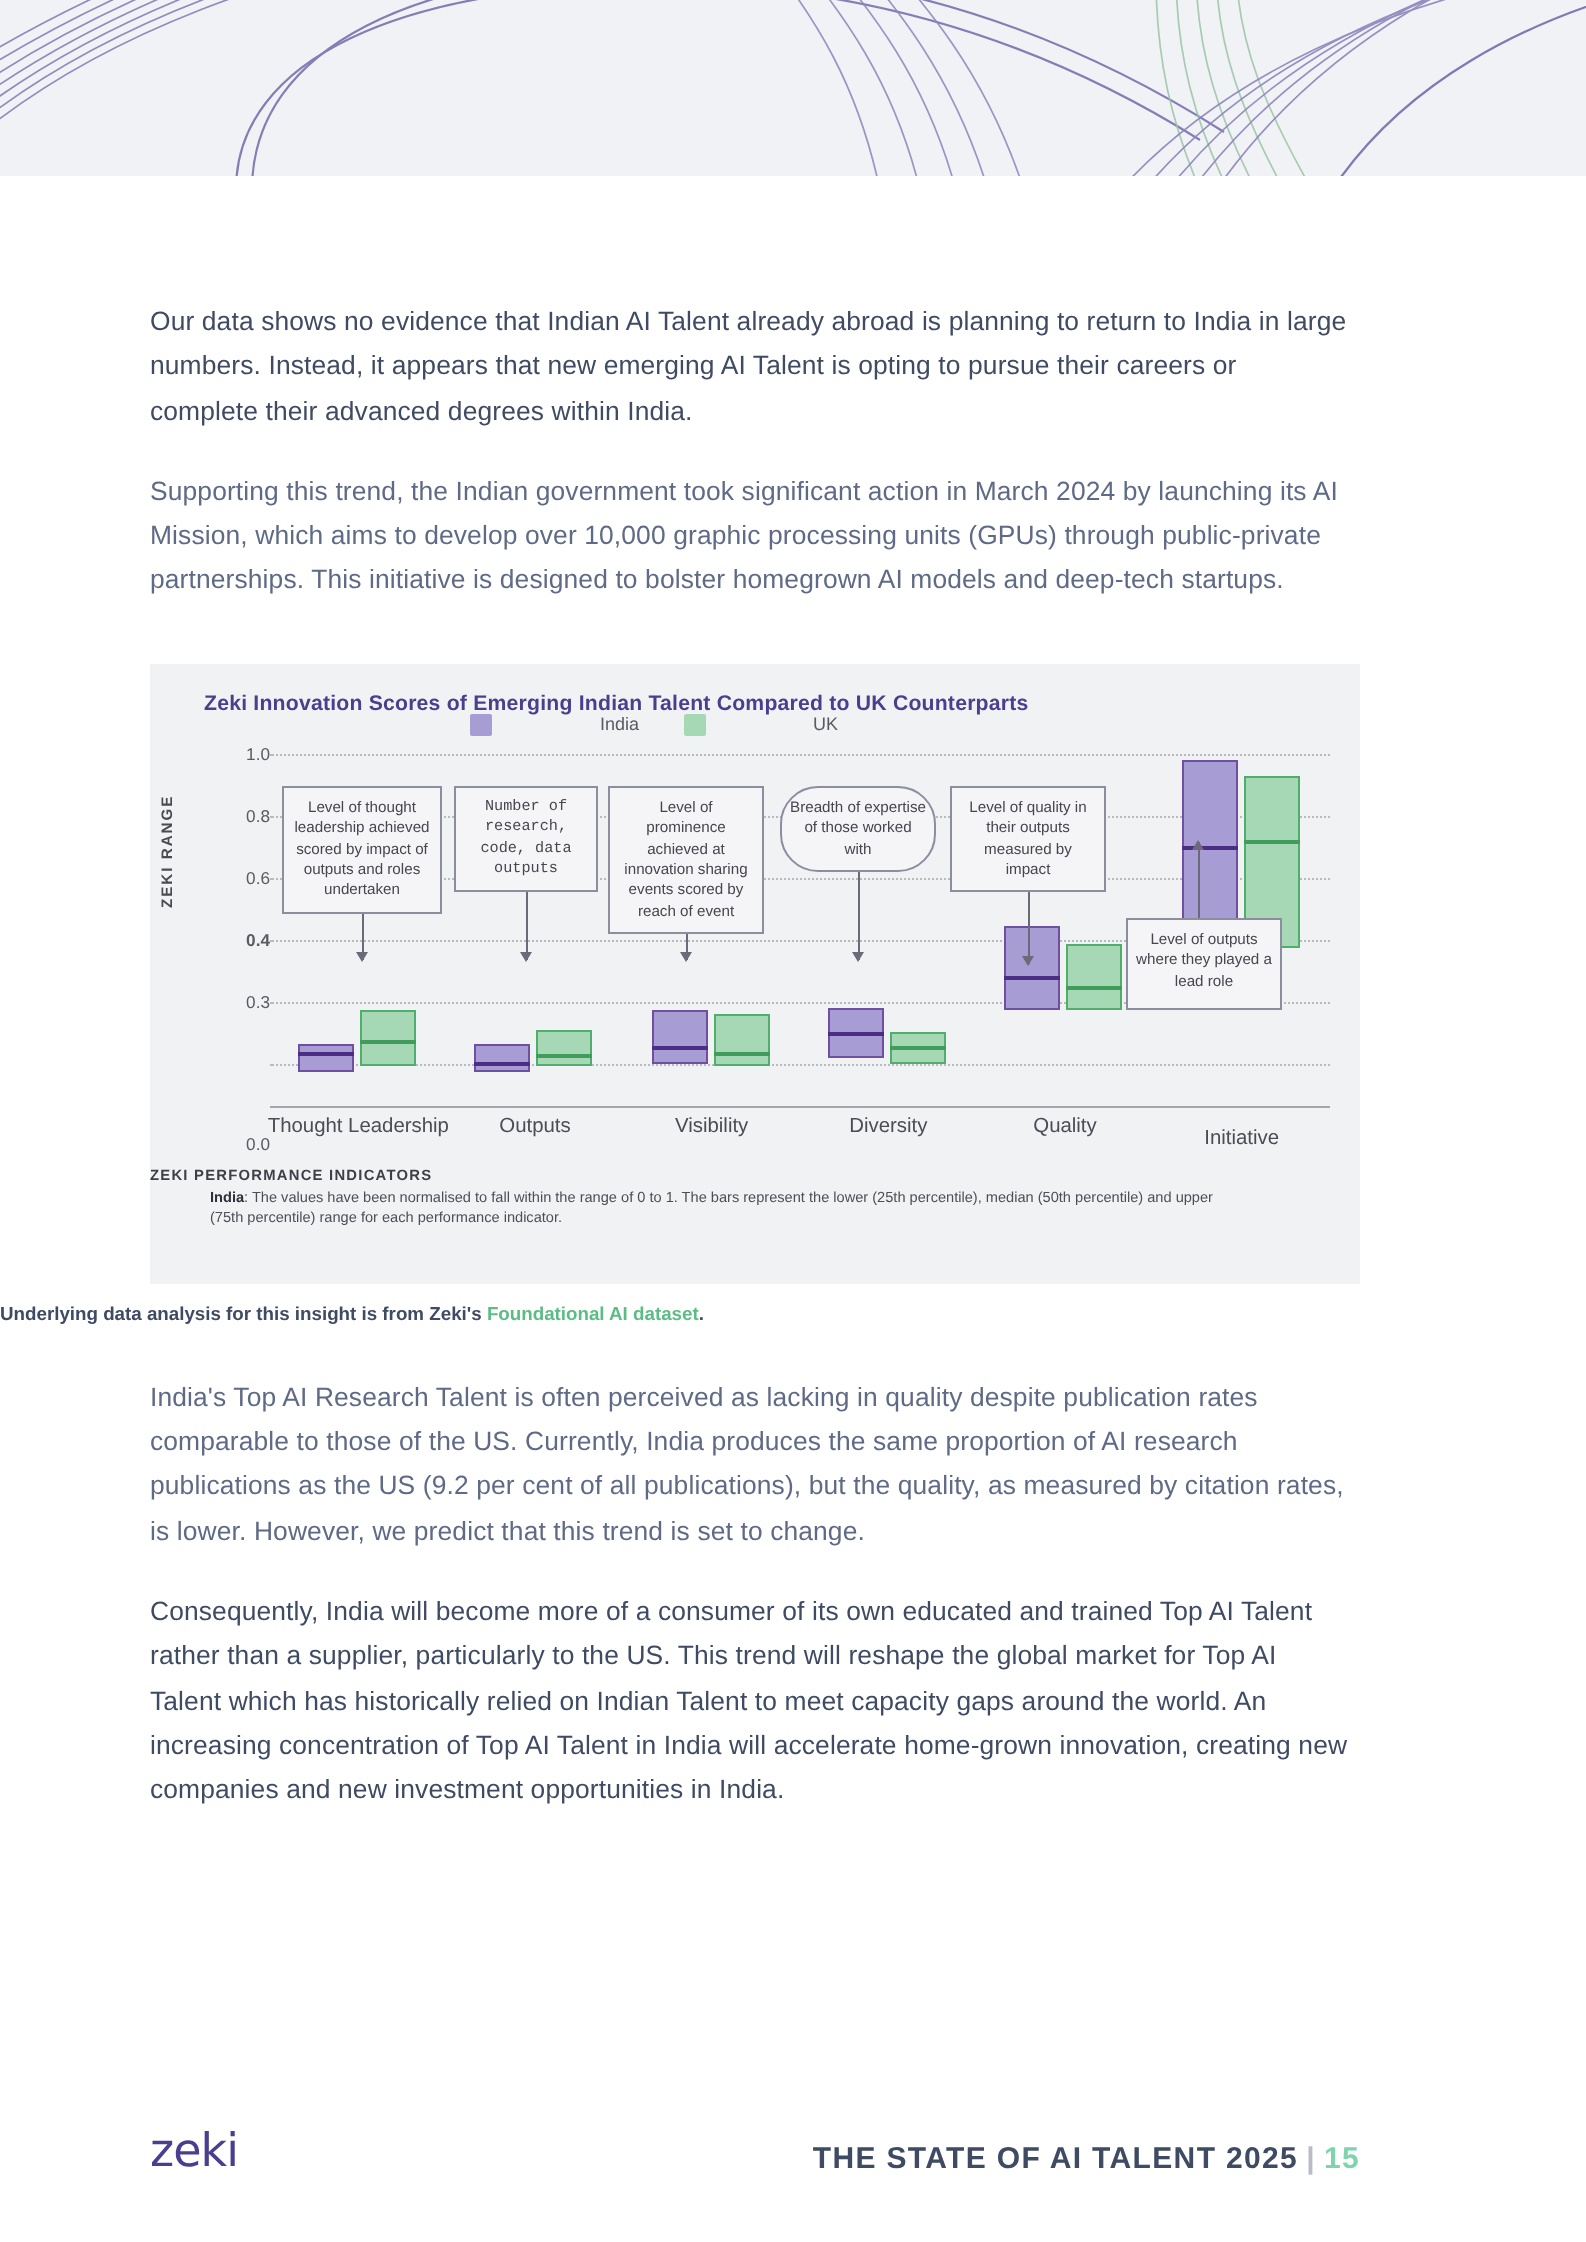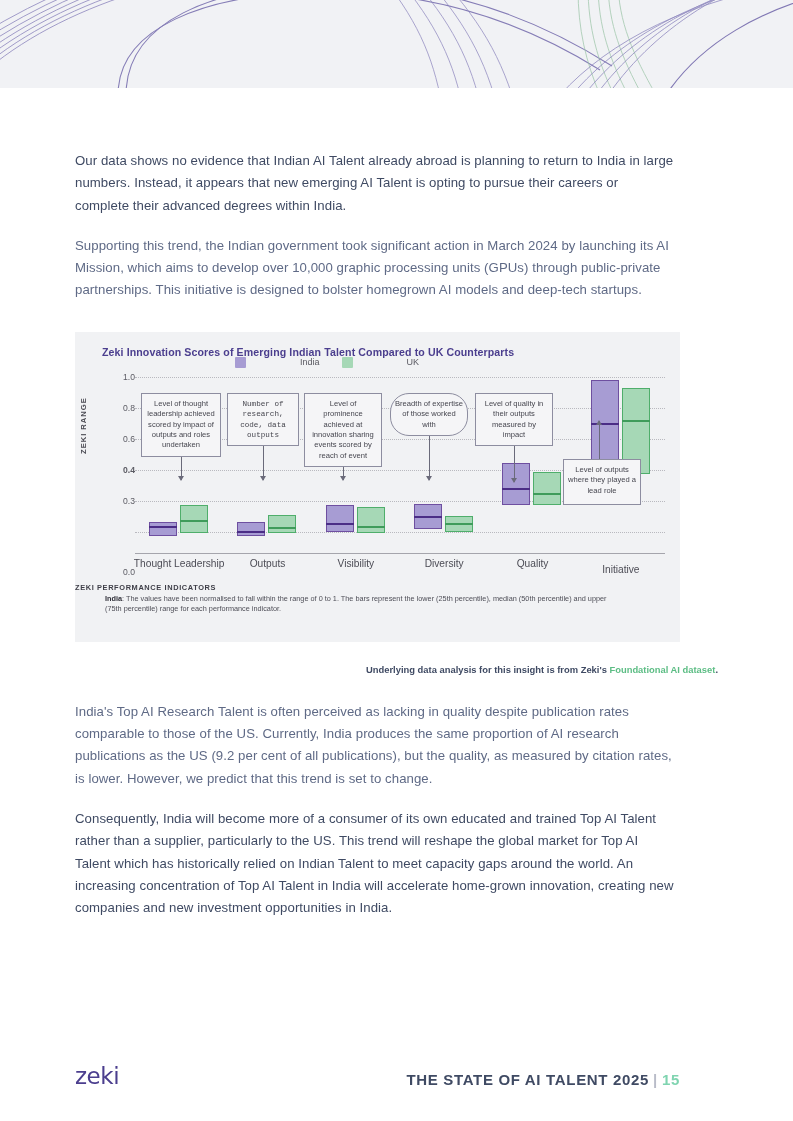--- a/index.html
+++ b/index.html
@@ -109,21 +109,21 @@
     border-top:none; border-bottom:5px solid #6a6a7a;
   }
 
   #note {
     position:absolute; left:30px; top:262px; width:520px;
     font-size:7.3px; line-height:10.6px; color:#4e4e57;
   }
   #note b { color:#2f2f38; }
 
   #source {
-    margin:22px 75px 0 0; text-align:right;
+    margin:9px 75px 0 0; text-align:left;
     font-size:9.4px; font-weight:bold; color:#3f4a63;
   }
   #source .lk { color:#5cbd84; }
 
   
   #footer { position:absolute; left:0; top:1055px; width:793px; height:50px; }
   #logo {
     position:absolute; left:75px; top:8px;
     font-size:23px; color:#4b3e8e; letter-spacing:-0.02em;
     font-family:"DejaVu Sans", sans-serif;

